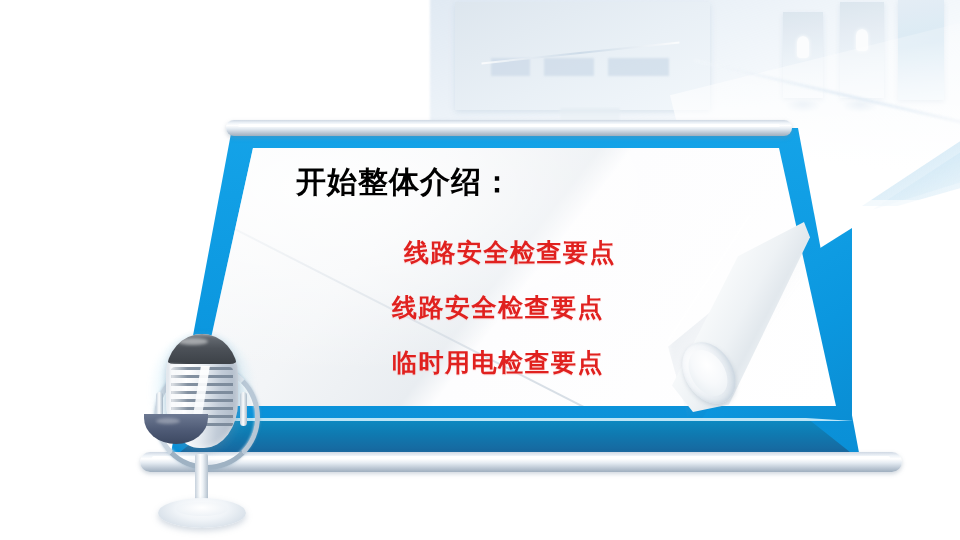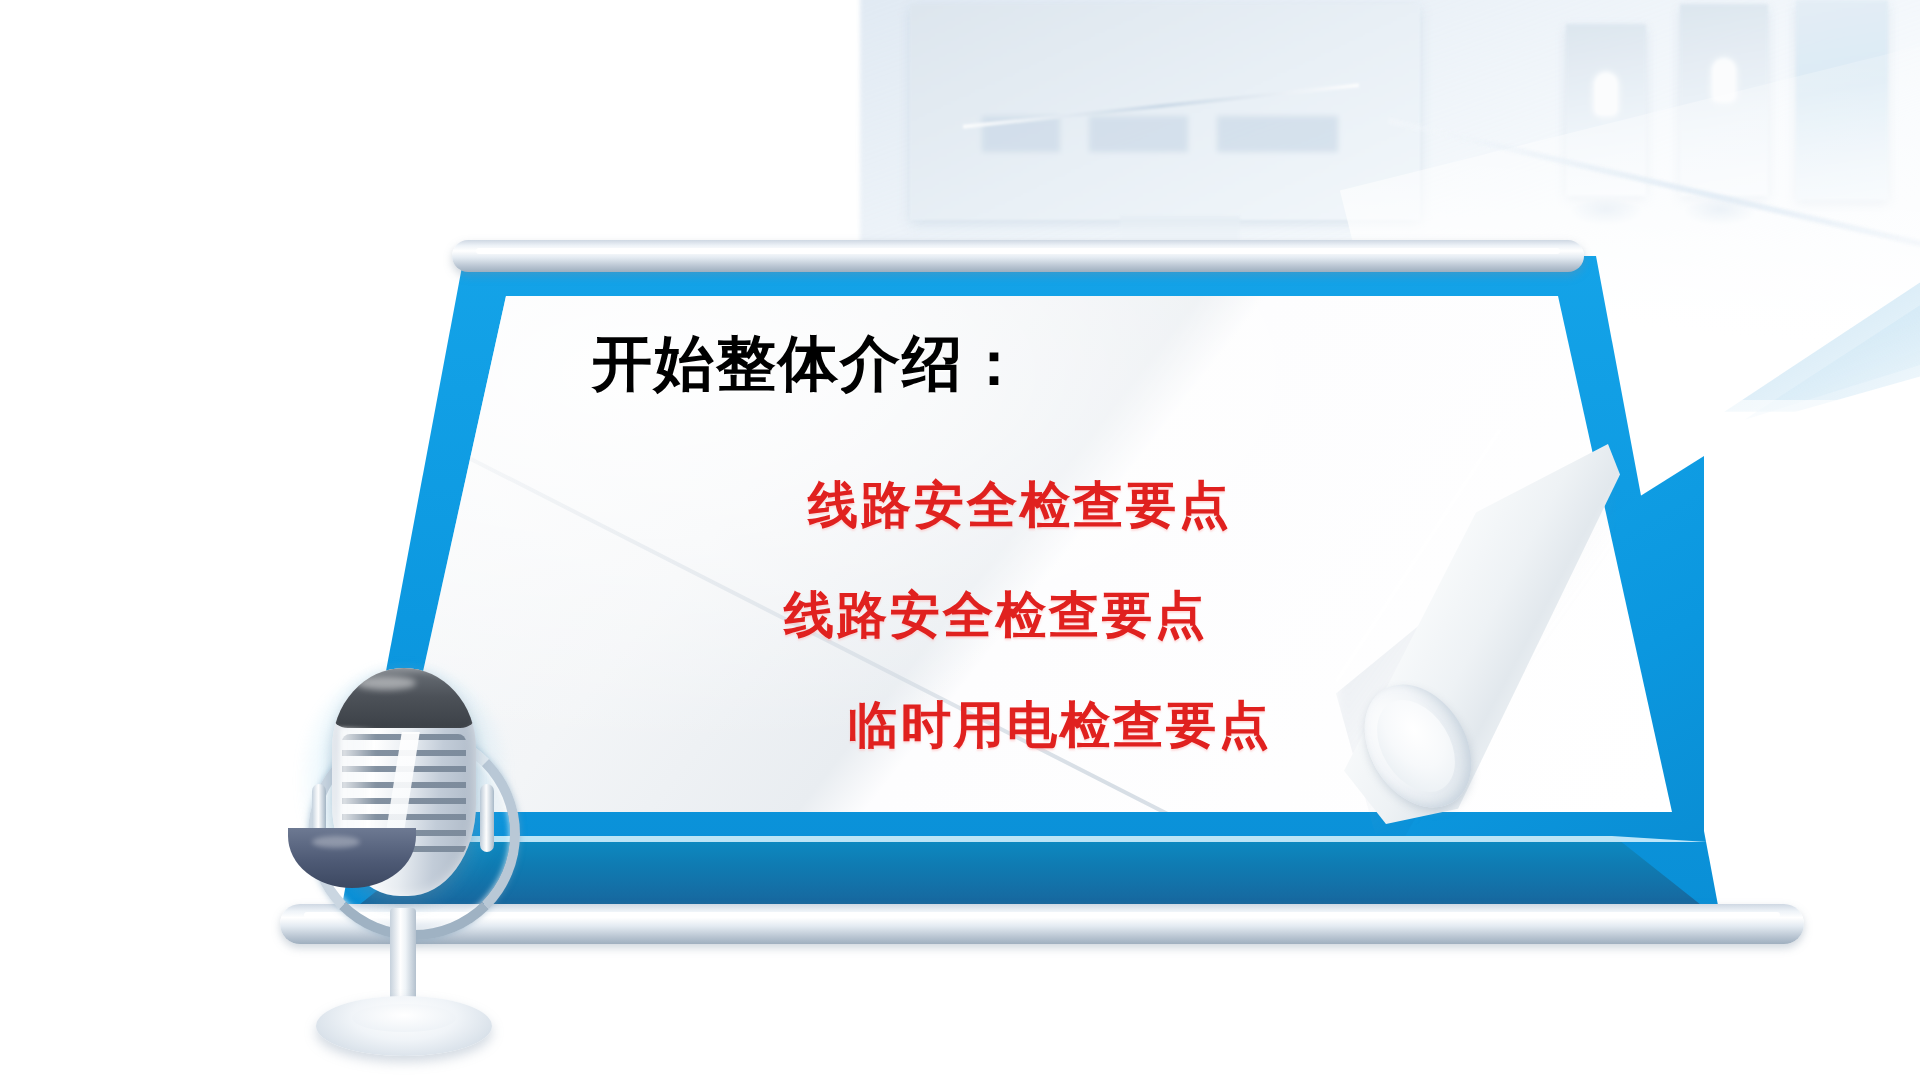--- a/index.html
+++ b/index.html
@@ -223,21 +223,21 @@
     position: absolute;
     font-size: 25px;
     font-weight: bold;
     color: #e0211f;
     letter-spacing: 1.5px;
     white-space: nowrap;
     text-shadow: 0 1px 1px rgba(255,180,180,.45);
   }
   .bullet.b1 { left: 208px; top: 88px; }
   .bullet.b2 { left: 196px; top: 143px; }
-  .bullet.b3 { left: 196px; top: 198px; margin-left: 32px; }
+  .bullet.b3 { left: 196px; top: 198px; }
 
   
   .curl {
     position: absolute;
     left: 660px; top: 222px;
     width: 200px; height: 200px;
     pointer-events: none;
   }
   .curl-shadow {
     position: absolute;

